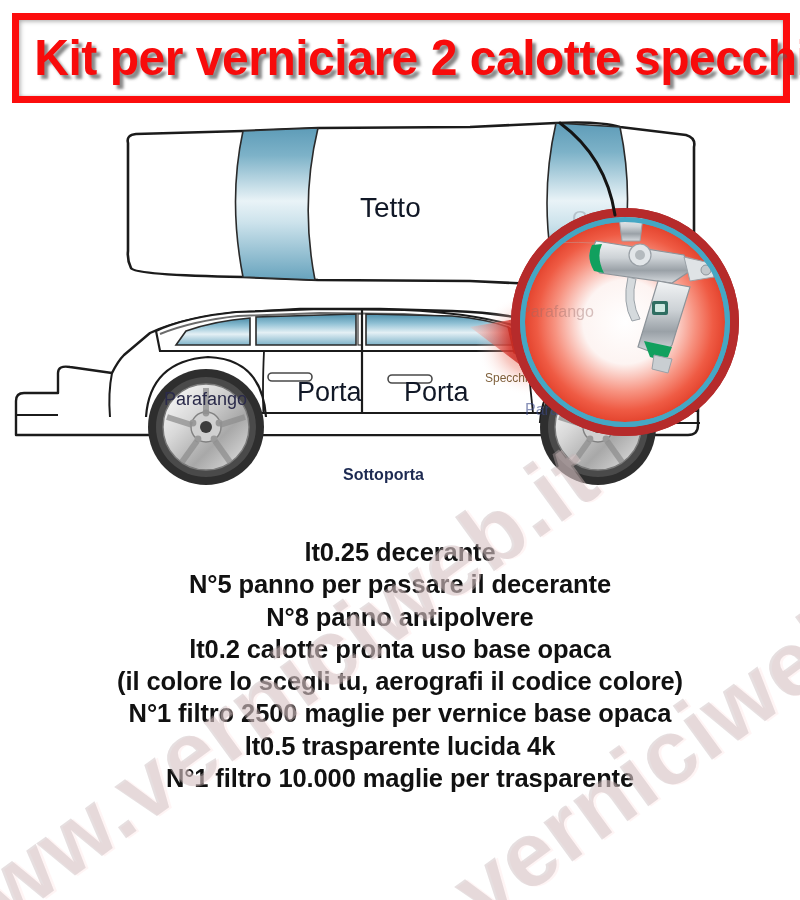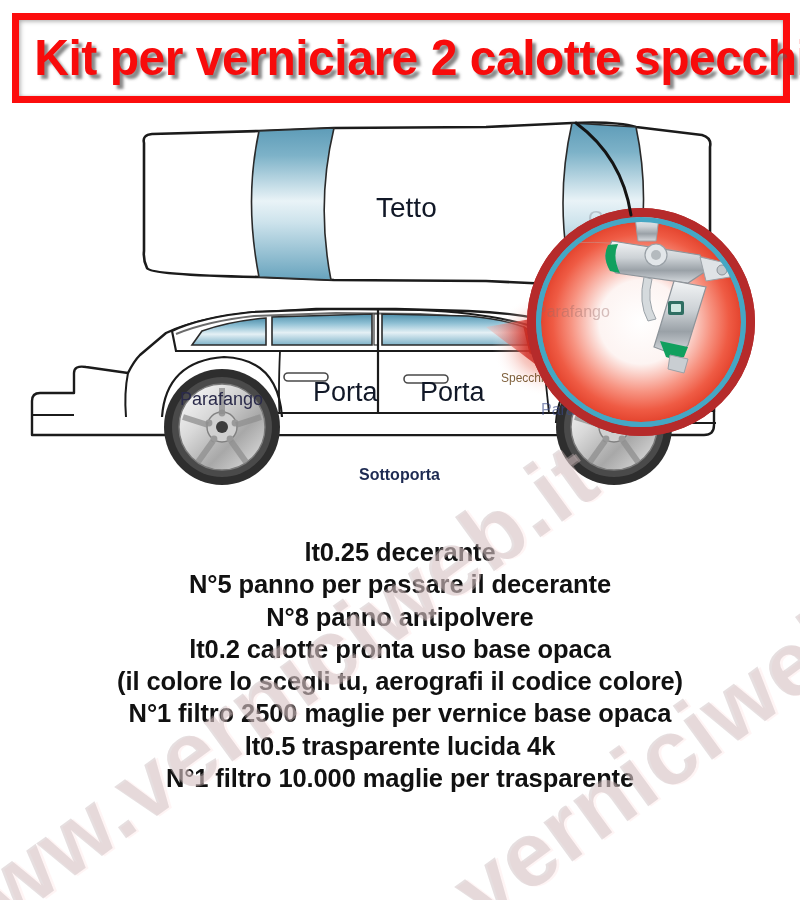--- a/index.html
+++ b/index.html
@@ -71,21 +71,20 @@
   }
 
   
   #artwork {
     position: absolute;
     left: 0;
     top: 105px;
     width: 648px;
     height: 420px;
     z-index: 20;
-    padding-left: 16px;
   }
   #artwork svg { display: block; }
 
   
   #kit-list {
     position: absolute;
     left: 0;
     top: 536px;
     width: 800px;
     z-index: 35;

